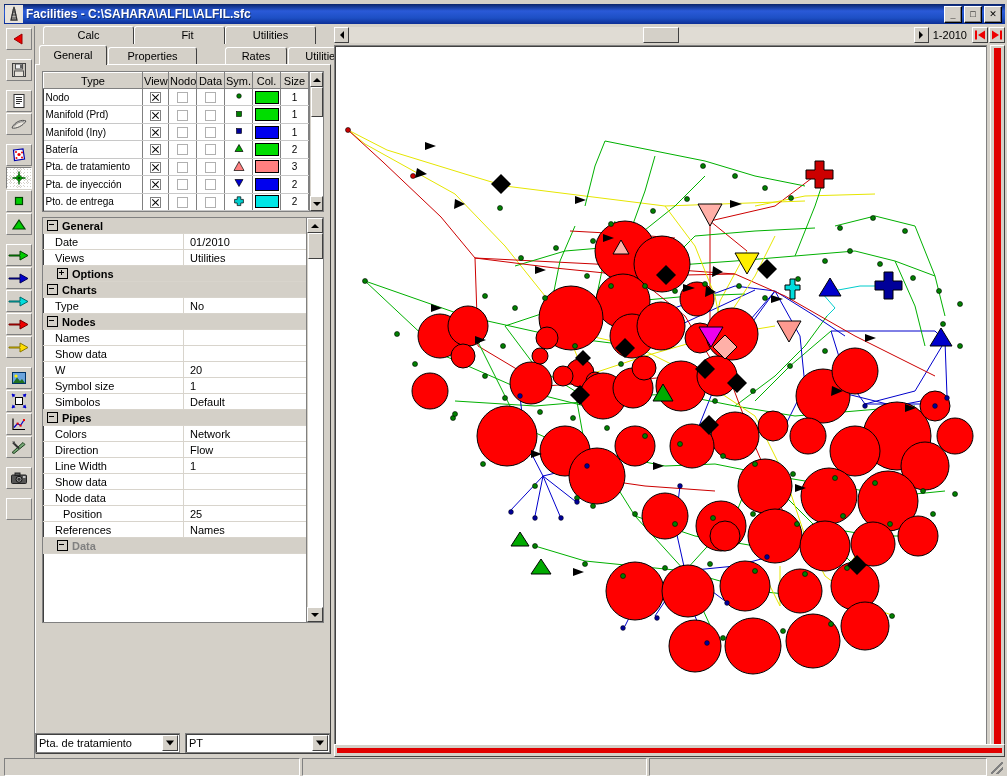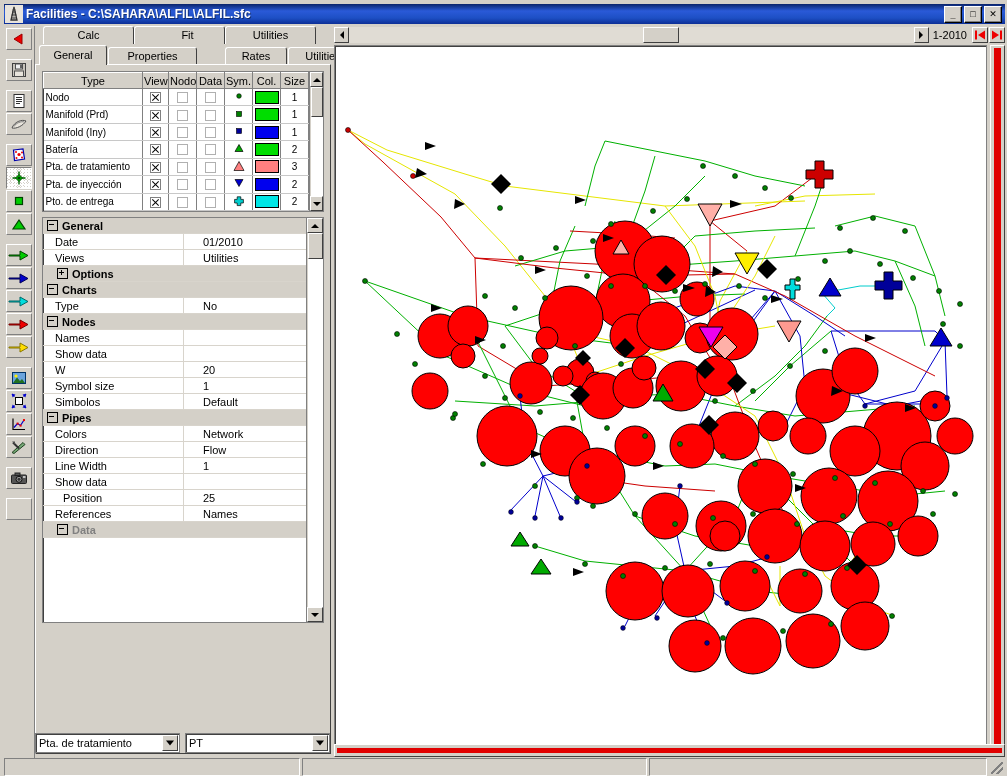--- a/index.html
+++ b/index.html
@@ -120,21 +120,21 @@
     background:#fff;border:1px solid #808080;box-sizing:border-box;
     box-shadow:inset 1px 1px 0 #404040;display:flex;
   }
   .pgrows{width:265px;}
   .prow{height:16px;display:flex;align-items:center;font-size:11px;
         border-bottom:1px solid #d8d4cc;box-sizing:border-box;}
   .prow.cat{background:#d4d0c8;font-weight:bold;padding-left:4px;}
   .prow.cat.dim{color:#808080;}
   .plabel{width:140px;padding-left:12px;box-sizing:border-box;white-space:nowrap;overflow:hidden;}
   .pval{flex:1;border-left:1px solid #d8d4cc;height:16px;display:flex;
-        align-items:center;padding-left:19px;box-sizing:border-box;position:relative;}
+        align-items:center;padding-left:6px;box-sizing:border-box;position:relative;}
   .exp{display:inline-block;width:9px;height:9px;border:1px solid #000;background:#d4d0c8;
        position:relative;margin-right:4px;vertical-align:middle;}
   .exp::before{content:"";position:absolute;left:1px;top:3px;width:5px;height:1px;background:#000;}
   .exp.plus::after{content:"";position:absolute;left:3px;top:1px;width:1px;height:5px;background:#000;}
 
   
   .botcombos{position:absolute;left:33px;top:731px;width:296px;height:20px;display:flex;gap:5px;}
   .combo{height:20px;background:#fff;border:1px solid #808080;
     box-shadow:inset 1px 1px 0 #404040;box-sizing:border-box;display:flex;align-items:center;
     font-size:11px;padding-left:3px;position:relative;}
@@ -552,20 +552,24 @@
           <div class="prow">
             <span class="plabel">Direction</span>
             <span class="pval">Flow</span>
           </div>
           <div class="prow">
             <span class="plabel">Line Width</span>
             <span class="pval">1</span>
           </div>
           <div class="prow">
             <span class="plabel">Show data</span>
+            <span class="pval"></span>
+          </div>
+          <div class="prow">
+            <span class="plabel">Node data</span>
             <span class="pval"></span>
           </div>
           <div class="prow">
             <span class="plabel" style="padding-left:20px">Position</span>
             <span class="pval">25</span>
           </div>
           <div class="prow">
             <span class="plabel">References</span>
             <span class="pval">Names</span>
           </div>

